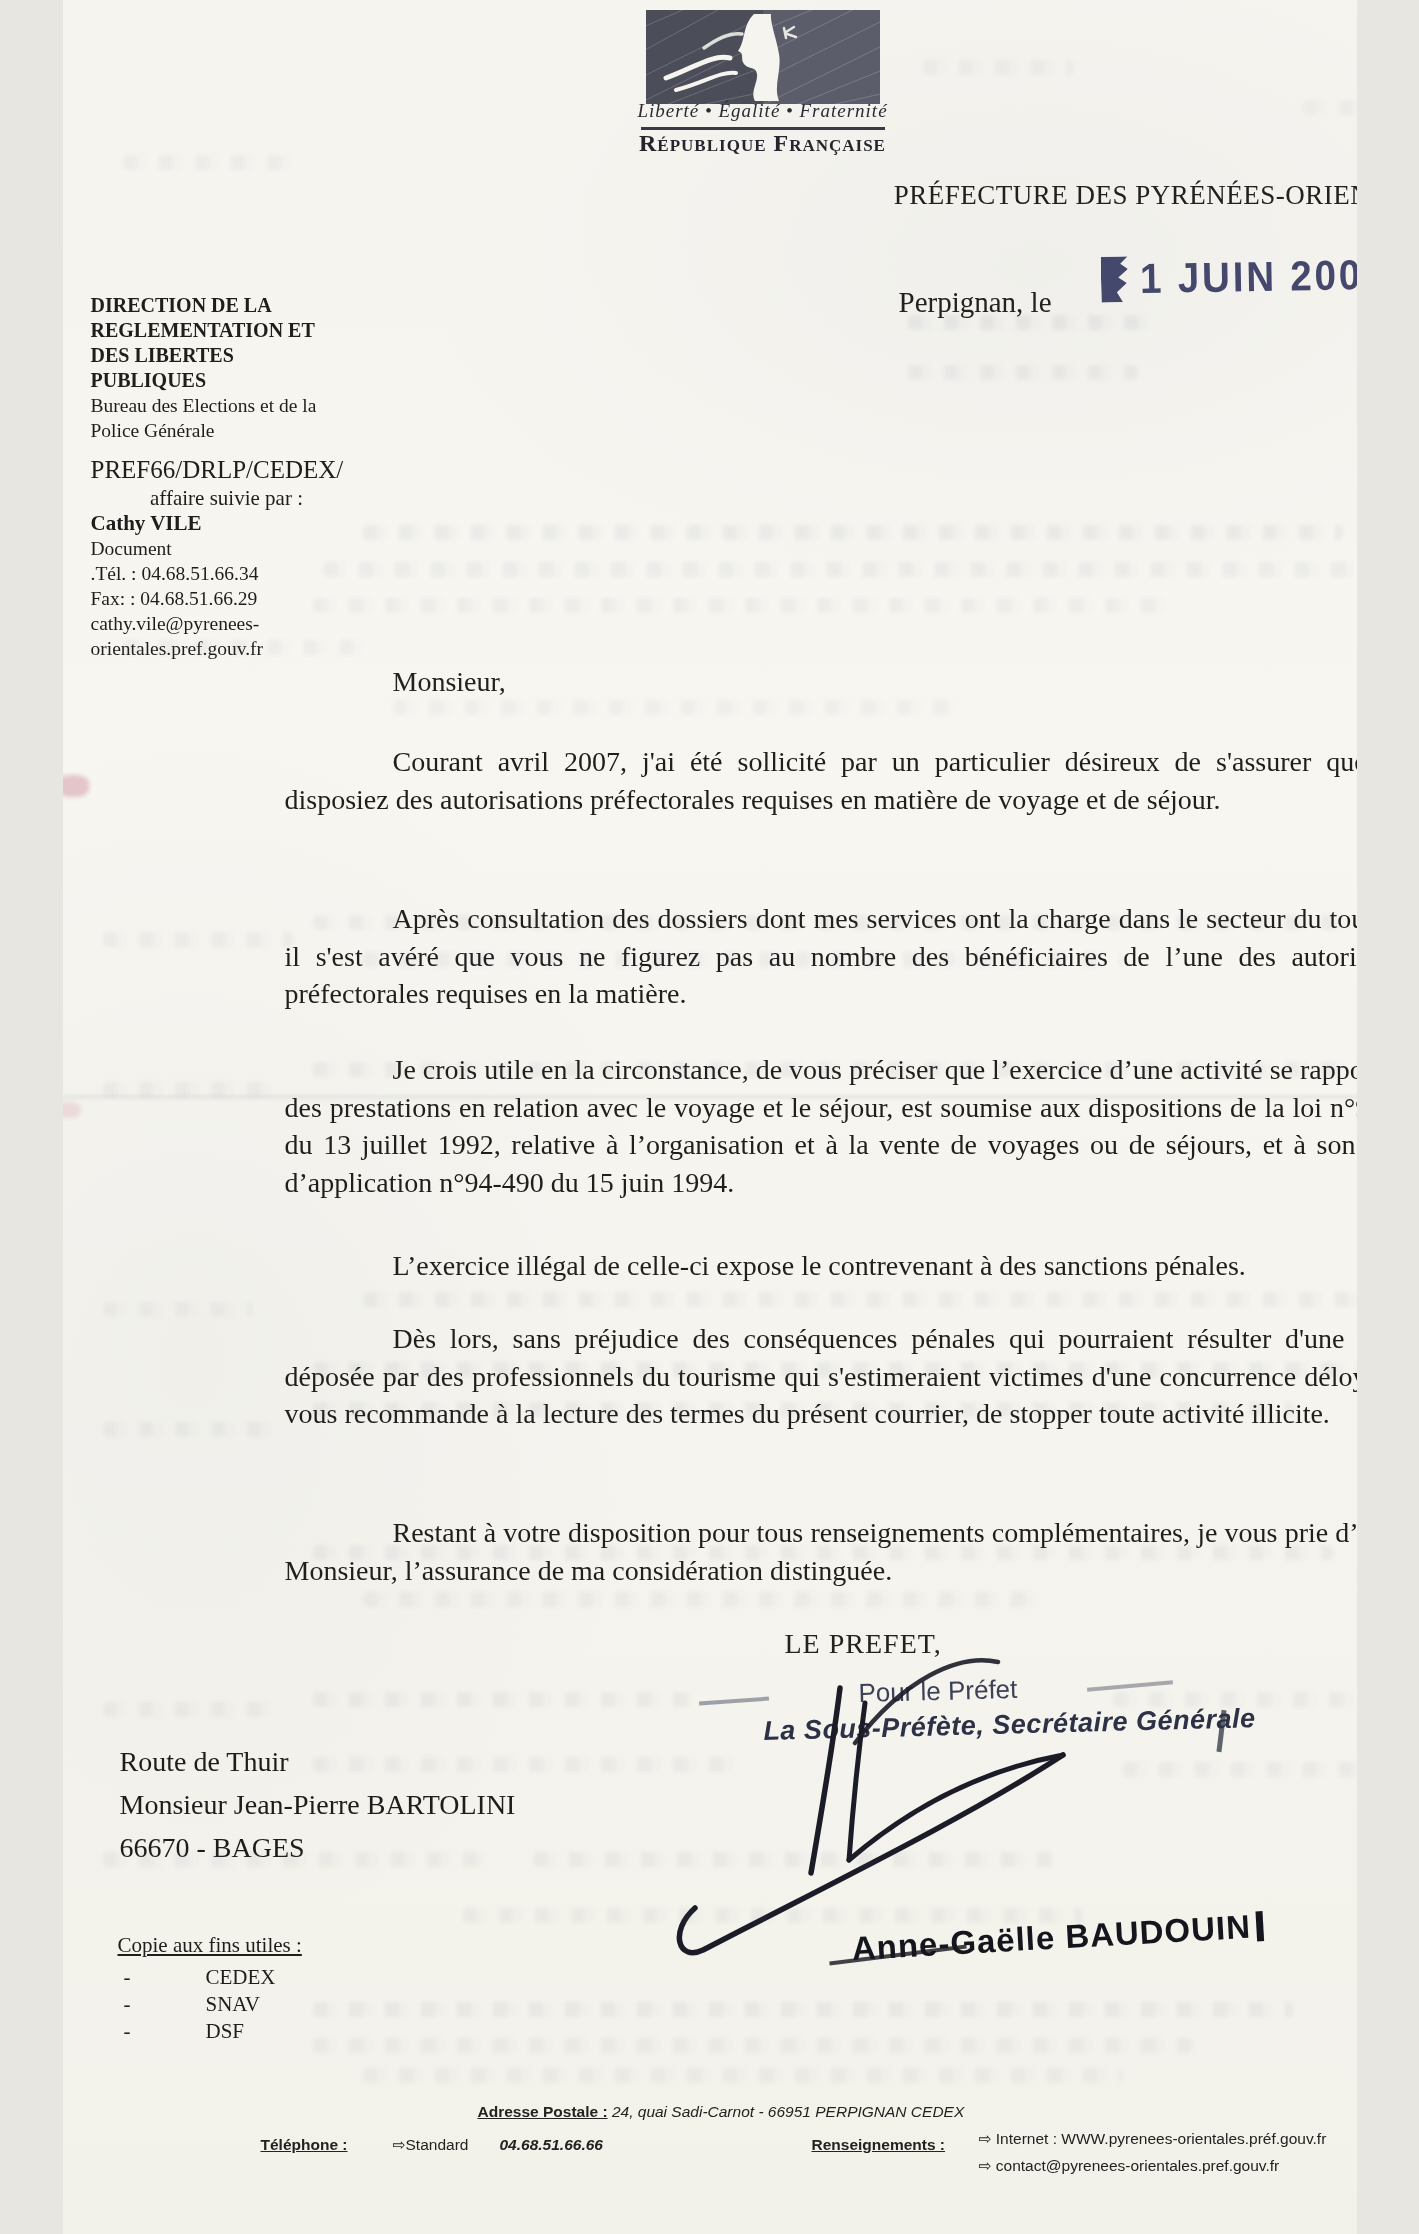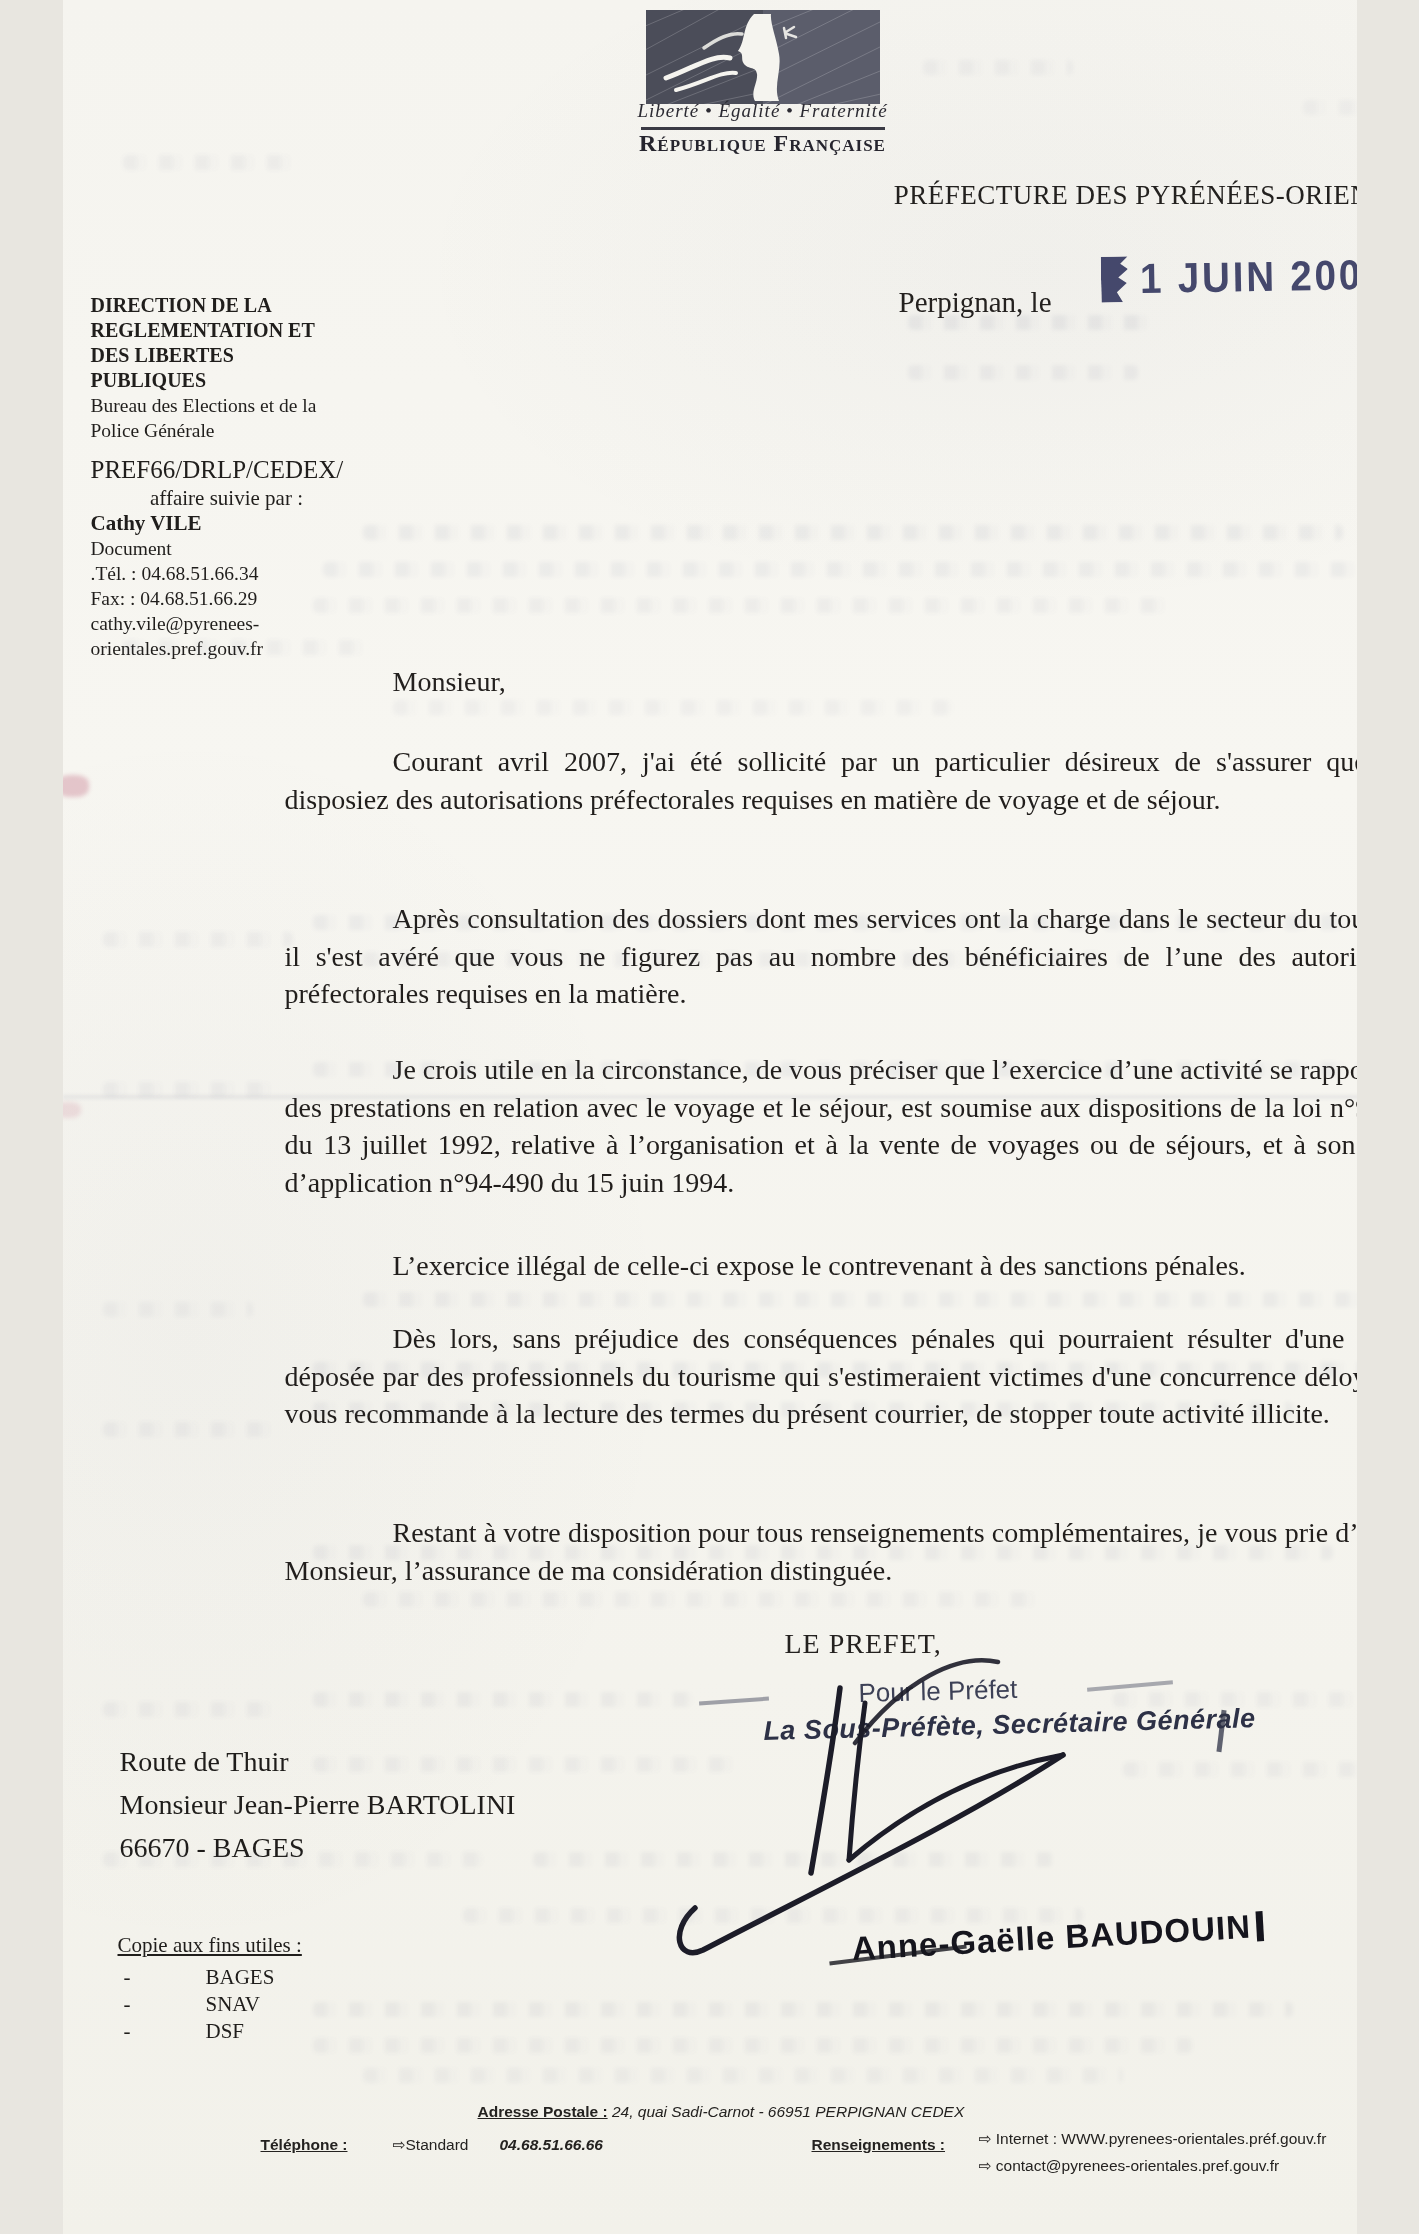--- a/index.html
+++ b/index.html
@@ -168,21 +168,21 @@
 
   <div class="abs recipient">
     <div>Route de Thuir</div>
     <div>Monsieur Jean-Pierre BARTOLINI</div>
     <div>66670 - BAGES</div>
   </div>
 
   <div class="abs copies">
     <div class="lbl">Copie aux fins utiles :</div>
     <ul>
-      <li>BAGES</li>
+      <li>CEDEX</li>
       <li>SNAV</li>
       <li>DSF</li>
     </ul>
   </div>
 
   <div class="abs footer f-addr">
     <span class="f-u">Adresse Postale :</span>
     <span class="f-it">24, quai Sadi-Carnot - 66951  PERPIGNAN CEDEX</span>
   </div>
   <div class="abs footer f-tel-lbl">

